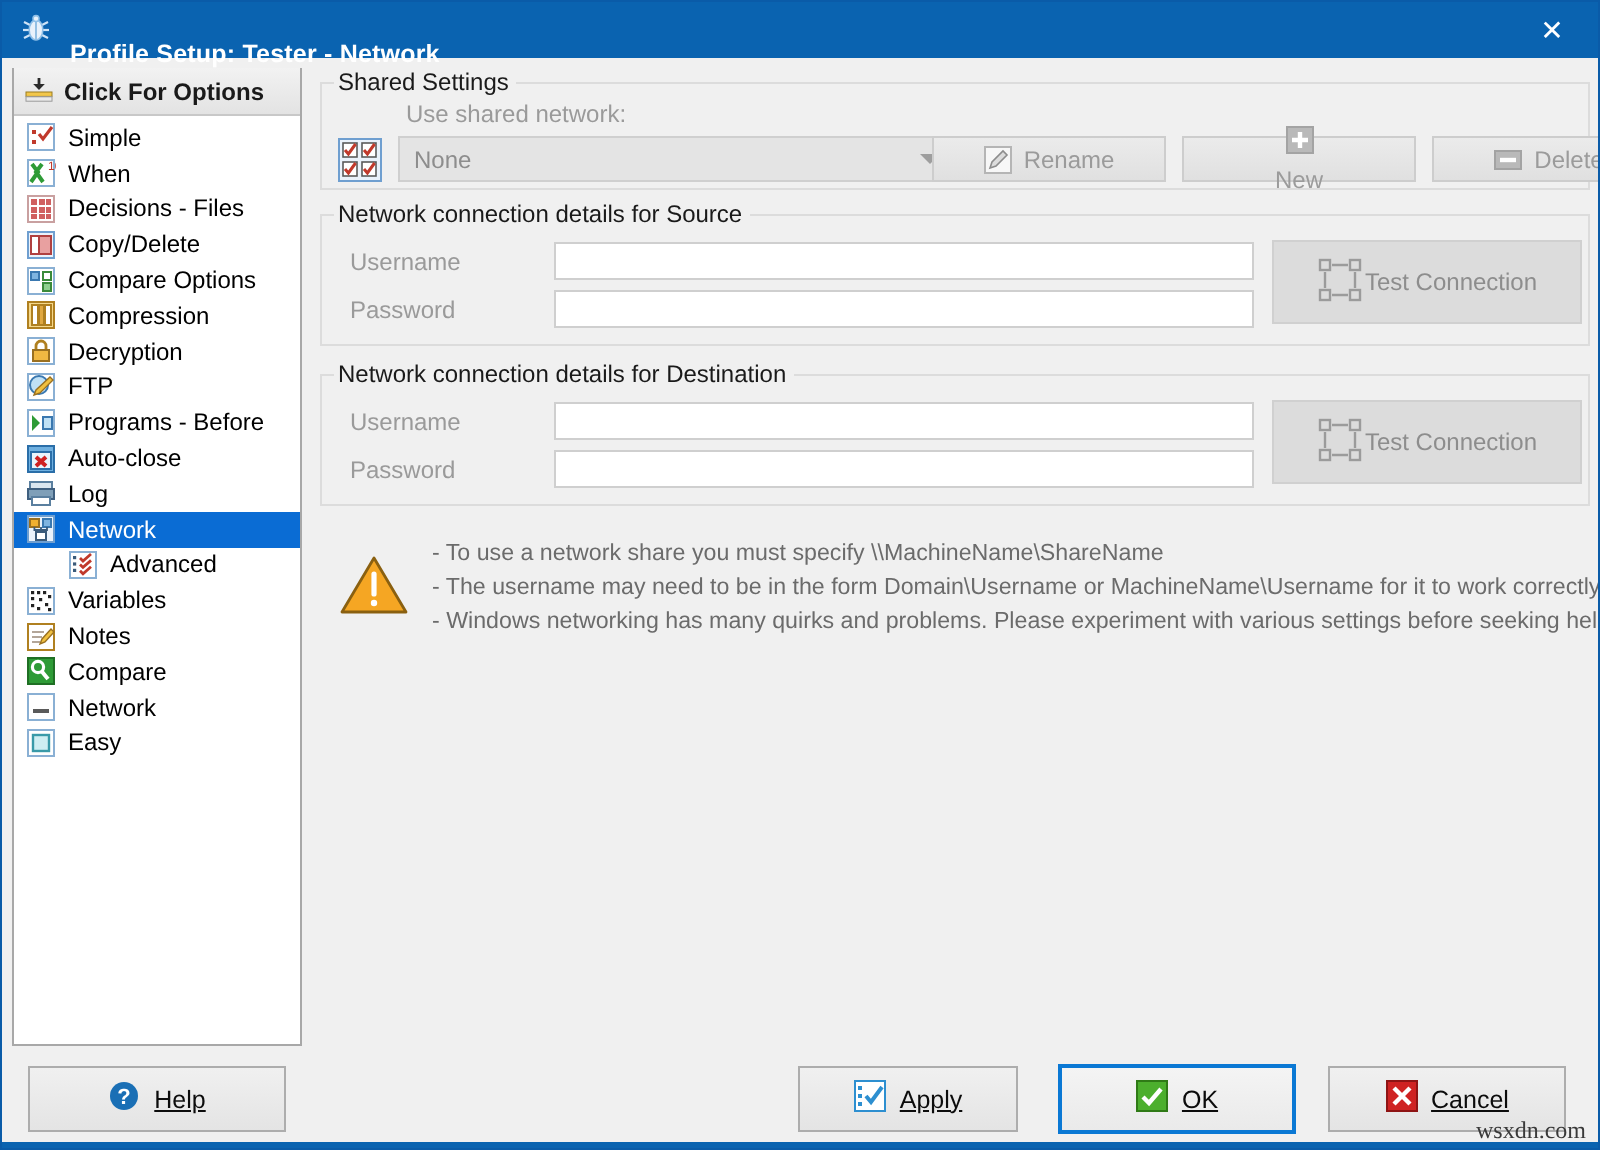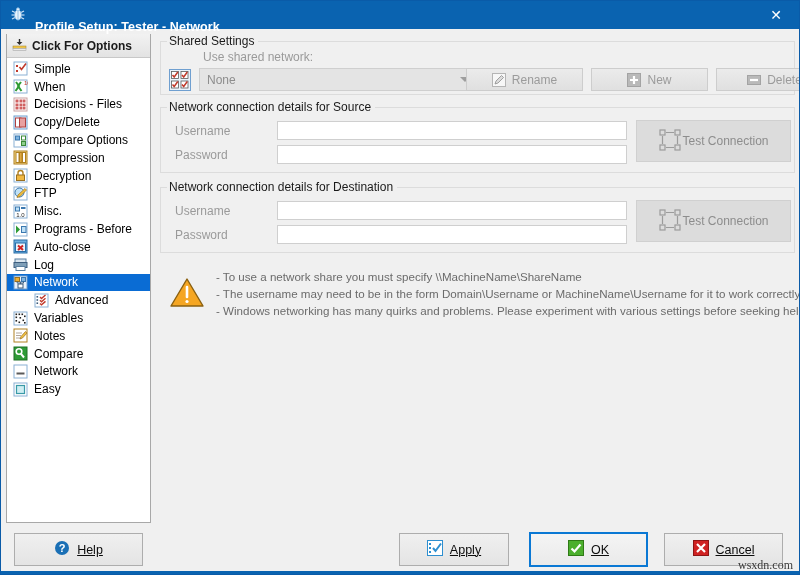--- a/index.html
+++ b/index.html
@@ -162,21 +162,21 @@
     border: 1px solid #cdcdcd;
     display: inline-flex; align-items: center; justify-content: center;
     font-size: 12px;
     color: #9b9b9b;
     cursor: default;
     gap: 6px;
   }
   .btn .bico { width: 14px; height: 14px; display:flex; align-items:center; justify-content:center; }
 
   #btn-rename { position:absolute; left:305px; top:26px; width:117px; }
-  #btn-new    { position:absolute; left:430px; top:26px; width:117px; }
+  #btn-new    { position:absolute; left:430px; top:26px; width:117px;flex-direction:column; }
   #btn-delete { position:absolute; left:555px; top:26px; width:117px; }
 
   
   .cred-label {
     position: absolute;
     font-size: 12px;
     color: #9a9a9a;
     left: 14px;
   }
   .cred-input {
@@ -374,31 +374,20 @@
         </div>
         <div class="sb-item">
           <span class="ico">
             <svg width="15" height="15" viewBox="0 0 15 15">
               <rect x="1" y="1" width="13" height="13" fill="#fff" stroke="#8ab0d4"></rect>
               <circle cx="6.5" cy="6.5" r="4.5" fill="#bfe0f5" stroke="#3a78b0"></circle>
               <path d="M4 11.5 L5 9 L12 2.5 L13.5 4 L7 10.5 Z" fill="#f0c040" stroke="#9a7020" stroke-width="0.7"></path>
             </svg>
           </span>
           <span class="lbl">FTP</span>
-        </div>
-        <div class="sb-item">
-          <span class="ico">
-            <svg width="15" height="15" viewBox="0 0 15 15">
-              <rect x="1" y="1" width="13" height="13" fill="#fff" stroke="#8ab0d4"></rect>
-              <rect x="2.5" y="3" width="4" height="4" fill="#bfe0f5" stroke="#3a78b0"></rect>
-              <rect x="8" y="3" width="4.5" height="2" fill="#3a78b0"></rect>
-              <text x="7.5" y="12.5" font-size="6" fill="#222" text-anchor="middle" font-family="Liberation Sans, sans-serif">1.0</text>
-            </svg>
-          </span>
-          <span class="lbl">Misc.</span>
         </div>
         <div class="sb-item">
           <span class="ico">
             <svg width="15" height="15" viewBox="0 0 15 15">
               <rect x="1" y="1" width="13" height="13" fill="#fff" stroke="#8ab0d4"></rect>
               <path d="M3 3.5 L7 7.5 L3 11.5 Z" fill="#2e9b36"></path>
               <rect x="8.5" y="4.5" width="4.5" height="6" fill="#bfe0f5" stroke="#3a78b0"></rect>
             </svg>
           </span>
           <span class="lbl">Programs - Before</span>

